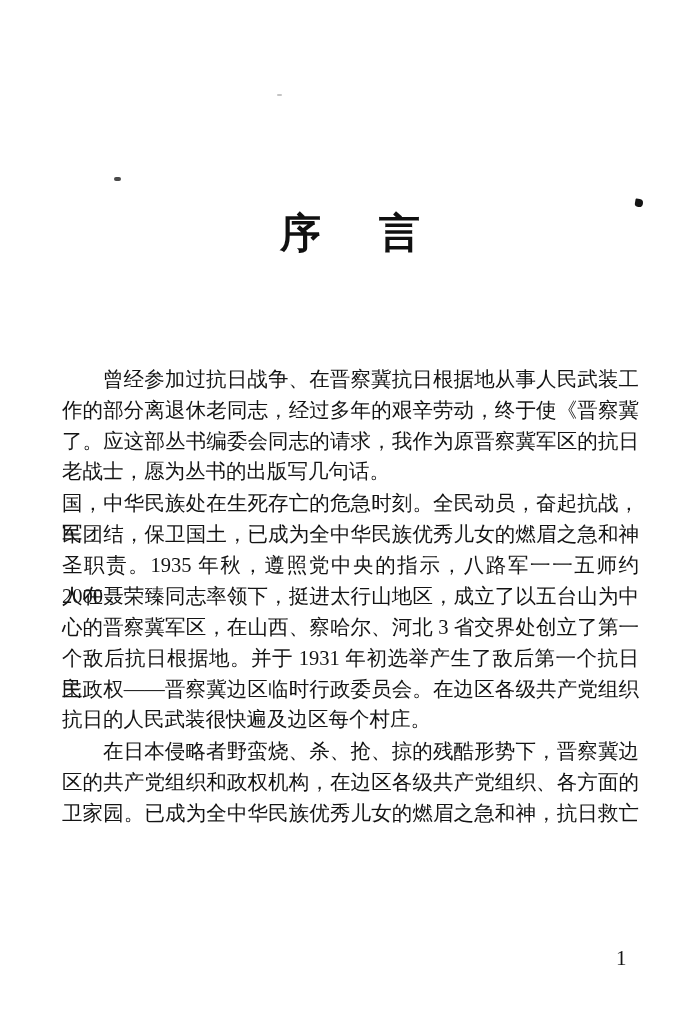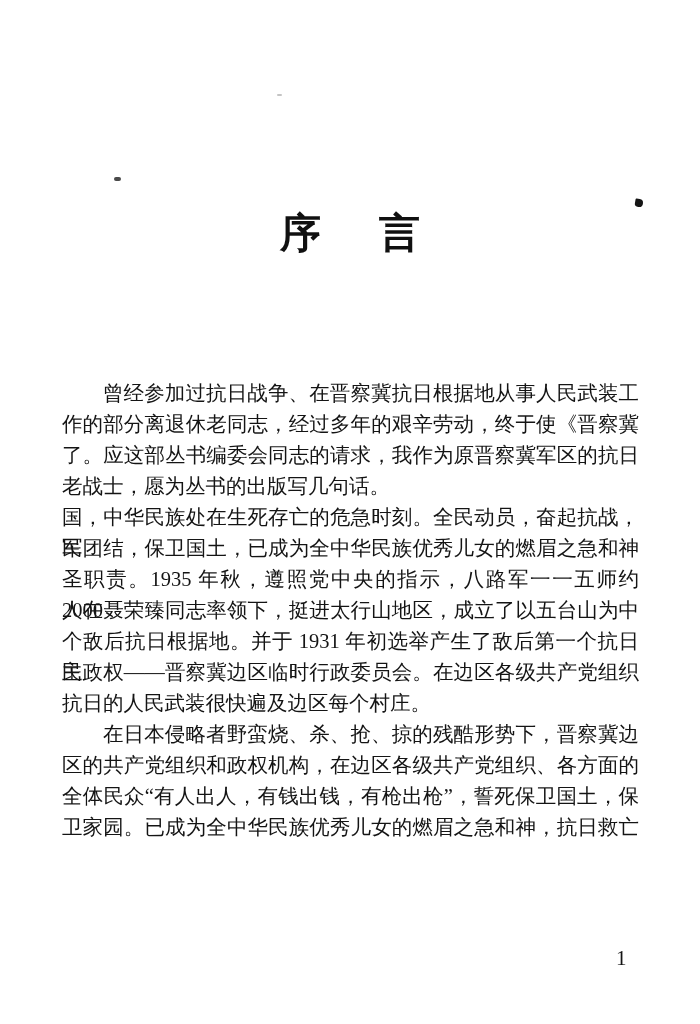--- a/index.html
+++ b/index.html
@@ -22,34 +22,34 @@
     justify-content: center;
     column-gap: 58px;
     font-size: 41px;
     font-weight: bold;
     line-height: 1;
     color: #101010;
   }
   .title span { letter-spacing: 0; }
   .text-block {
     position: absolute;
-    top: 378px;
+    top: 364px;
     left: 62px;
     width: 577px;
     font-size: 20.5px;
     line-height: 31px;
     color: #141414;
   }
   .line {
     height: 31px;
     text-align: justify;
     text-align-last: justify;
   }
   .line.indent { text-indent: 2em; }
-  .line.short { text-align: center; text-align-last: left; }
+  .line.short { text-align: center; text-align-last: left; font-family: Liberation Mono, monospace; }
   .page-number {
     position: absolute;
     top: 946px;
     left: 616px;
     font-size: 21px;
     color: #141414;
   }
   .speck { position: absolute; }
   .speck-a {
     left: 635px; top: 199px; width: 8px; height: 8px;
@@ -84,24 +84,24 @@
 
   <div class="text-block">
       <div class="line indent">曾经参加过抗日战争、在晋察冀抗日根据地从事人民武装工</div>
       <div class="line">作的部分离退休老同志，经过多年的艰辛劳动，终于使《晋察冀</div>
       <div class="line">了。应这部丛书编委会同志的请求，我作为原晋察冀军区的抗日</div>
       <div class="line short">老战士，愿为丛书的出版写几句话。</div>
       <div class="line">国，中华民族处在生死存亡的危急时刻。全民动员，奋起抗战，军</div>
       <div class="line">民团结，保卫国土，已成为全中华民族优秀儿女的燃眉之急和神</div>
       <div class="line">圣职责。1935 年秋，遵照党中央的指示，八路军一一五师约 2000</div>
       <div class="line">人在聂荣臻同志率领下，挺进太行山地区，成立了以五台山为中</div>
+      <div class="line">心的晋察冀军区，在山西、察哈尔、河北 3 省交界处创立了第一</div>
       <div class="line">个敌后抗日根据地。并于 1931 年初选举产生了敌后第一个抗日民</div>
       <div class="line">主政权——晋察冀边区临时行政委员会。在边区各级共产党组织</div>
       <div class="line short">抗日的人民武装很快遍及边区每个村庄。</div>
       <div class="line indent">在日本侵略者野蛮烧、杀、抢、掠的残酷形势下，晋察冀边</div>
       <div class="line">区的共产党组织和政权机构，在边区各级共产党组织、各方面的</div>
-      <div class="line">全体民众“有人出人，有钱出钱，有枪出枪”，誓死保卫国土，保</div>
       <div class="line">卫家园。已成为全中华民族优秀儿女的燃眉之急和神，抗日救亡</div>
     </div>
 
   <div class="page-number">1</div>
 
 </div>
 
 </body></html>

